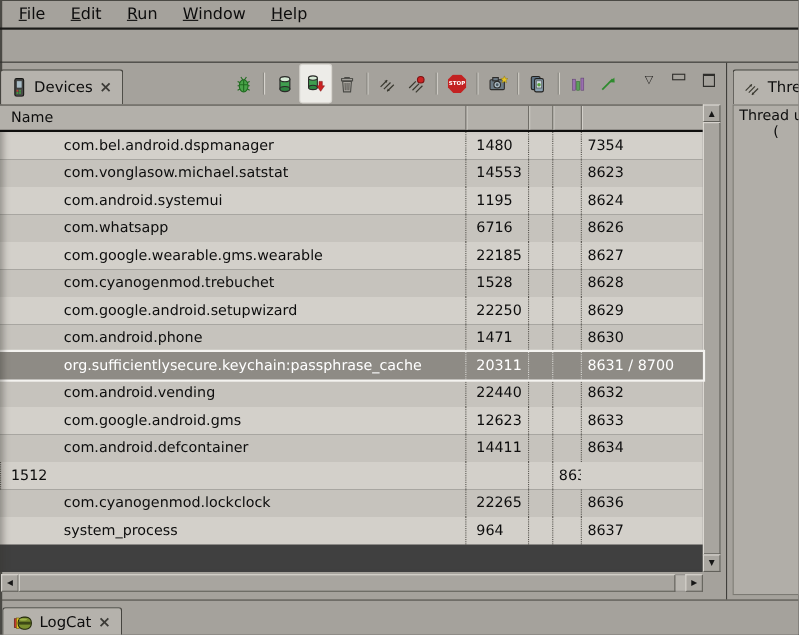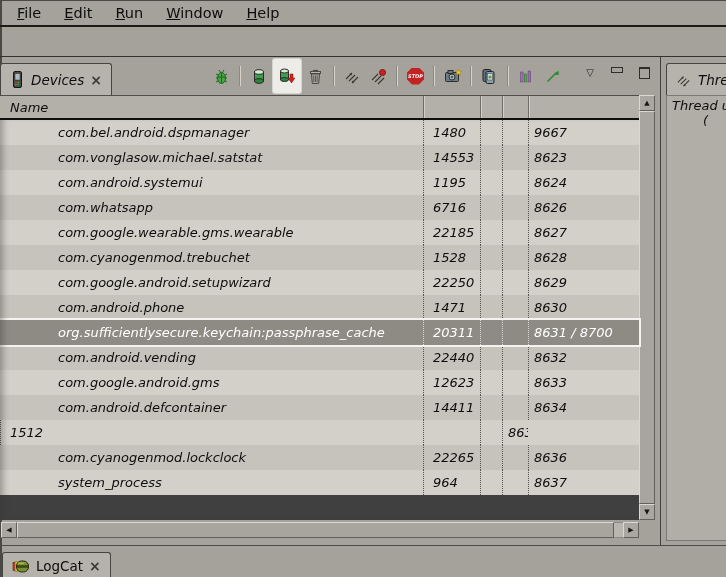--- a/index.html
+++ b/index.html
@@ -11,21 +11,21 @@
     box-shadow: inset 2px 0 0 #4a4944, inset 0 1px 0 #4a4944;
   }
   
   #menubar{position:absolute;top:0;left:0;right:0;height:25px;
     border-bottom:2px solid #1b1b19;display:flex;align-items:center;padding-left:6px;}
   .menu-item{display:inline-block;padding:2px 12px 2px 11px;font-size:14.5px;cursor:default;}
   .menu-item::first-letter{text-decoration:underline;}
   
   #toolbar-strip{position:absolute;top:27px;left:0;right:0;height:29px;border-bottom:1px solid #33322f;}
   
-  #main{position:absolute;top:57px;left:0;width:653px;height:488px;font-style:italic;}
+  #main{position:absolute;top:57px;left:0;width:653px;height:488px;}
   #devices-panel{position:absolute;left:0;top:0;width:660px;height:488px;border-right:1px solid #403f3b;}
   
   .tabrow{position:absolute;left:0;top:0;right:0;height:38px;}
   .ctab{position:absolute;left:0;bottom:0;height:31px;display:flex;align-items:center;gap:6px;
     padding:0 9px;background:#b6b3ad;border:1px solid #45443f;border-bottom:none;
     border-radius:3px 3px 0 0;font-size:13.5px;}
   .ctab .close{font-size:14px;font-weight:bold;color:#3c3b37;line-height:1;cursor:default;}
   
   #devices-toolbar{position:absolute;right:96px;top:2px;height:34px;display:flex;align-items:center;gap:3px;}
   .tool{width:23px;height:24px;display:flex;align-items:center;justify-content:center;cursor:default;}
@@ -245,21 +245,21 @@
         <div class="hc"></div>
         <div class="hc"></div>
       </div>
 
       <div id="table-body">
           <div class="row">
           <div class="cell c-name">com.bel.android.dspmanager</div>
           <div class="cell c-pid">1480</div>
           <div class="cell c-2"></div>
           <div class="cell c-3"></div>
-          <div class="cell c-port">9667</div>
+          <div class="cell c-port">7354</div>
         </div>
           <div class="row">
           <div class="cell c-name">com.vonglasow.michael.satstat</div>
           <div class="cell c-pid">14553</div>
           <div class="cell c-2"></div>
           <div class="cell c-3"></div>
           <div class="cell c-port">8623</div>
         </div>
           <div class="row">
           <div class="cell c-name">com.android.systemui</div>

